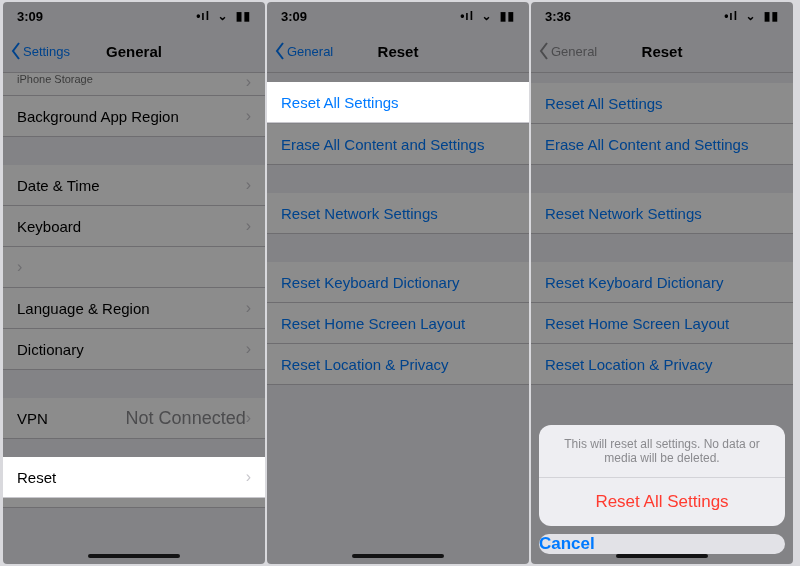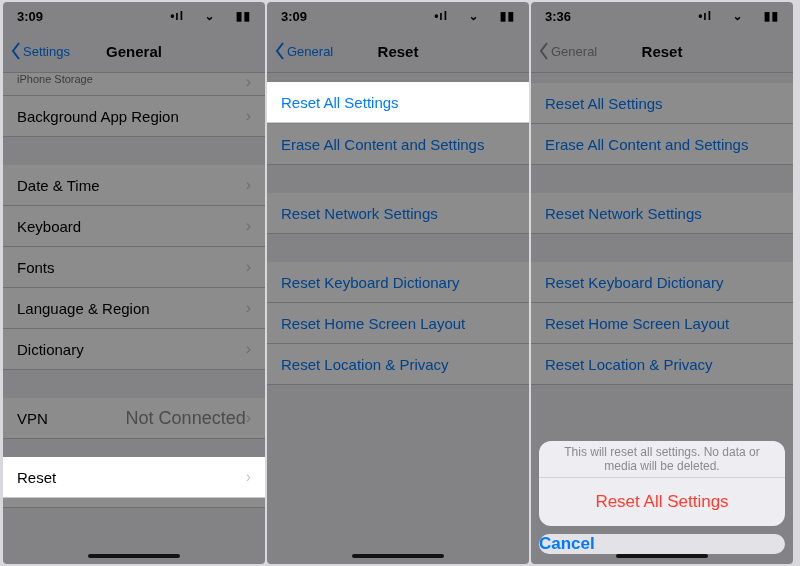--- a/index.html
+++ b/index.html
@@ -33,21 +33,21 @@
     border-radius:4px;
     overflow:hidden;
     flex:0 0 auto;
   }
   
   .status{
     height:28px;display:flex;align-items:center;justify-content:space-between;
     padding:0 14px;font-size:13px;font-weight:600;
   }
   .status .right{font-size:12px;letter-spacing:1px}
-  .status .right span{margin-left:16px}
+  .status .right span{margin-left:3px}
   
   .navbar{
     height:42px;display:flex;align-items:center;justify-content:center;
     position:relative;
     border-bottom:1px solid var(--sep);
   }
   .navbar .back{
     position:absolute;left:6px;display:flex;align-items:center;color:var(--link);
     font-size:13px;
   }
@@ -88,21 +88,21 @@
   .sheet{
     position:absolute;left:8px;right:8px;bottom:10px;
     pointer-events:auto;
   }
   .sheet .card{
     background:rgba(242,242,247,.96);
     border-radius:12px;overflow:hidden;
     text-align:center;
   }
   .sheet .msg{
-    padding:4px 16px;font-size:12px;color:var(--muted);
+    padding:12px 16px;font-size:12px;color:var(--muted);
     border-bottom:1px solid #d3d3d8;
   }
   .sheet .action{
     padding:14px 0;font-size:17px;color:var(--danger);
   }
   .sheet .cancel{
     margin-top:8px;
     background:rgba(230,230,235,.96);
     border-radius:12px;
     padding:0 0;
@@ -150,21 +150,20 @@
     <div class="group-gap"></div>
     <div class="cell">
       <span class="label">Date &amp; Time</span>
           <span class="chev">›</span>
     </div>
     <div class="cell">
       <span class="label">Keyboard</span>
           <span class="chev">›</span>
     </div>
     <div class="cell">
-      <span class="label">Fonts</span>
           <span class="chev">›</span>
     </div>
     <div class="cell">
       <span class="label">Language &amp; Region</span>
           <span class="chev">›</span>
     </div>
     <div class="cell">
       <span class="label">Dictionary</span>
           <span class="chev">›</span>
     </div>

